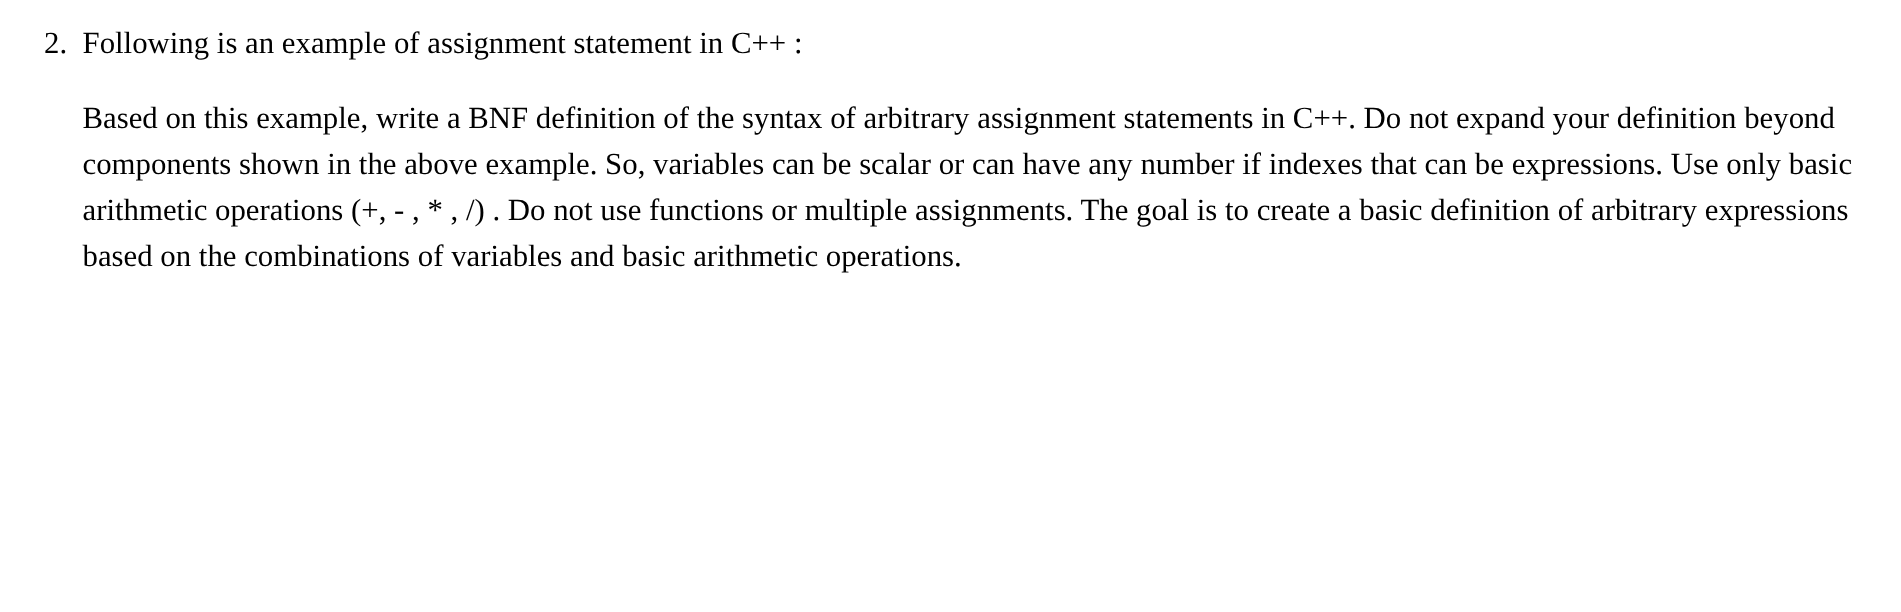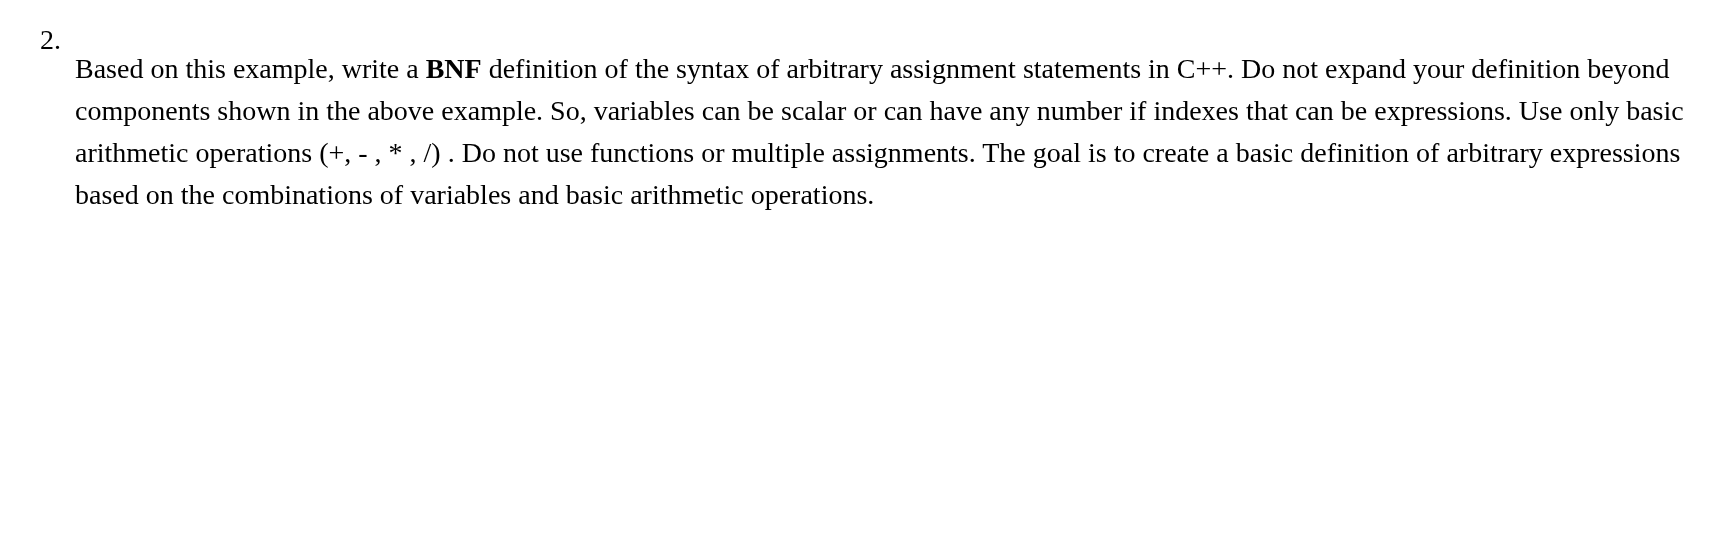--- a/index.html
+++ b/index.html
@@ -35,26 +35,27 @@
       font-size: 27px;
       white-space: pre;
       margin: 28px 0 28px 24px;
       letter-spacing: 0.5px;
     }
     .description {
       margin-top: 28px;
       line-height: 1.5;
     }
     .bold {
-      font-weight: bold;
+      font-weight: normal;
     }
   </style>
 </head>
 <body>
 
 <div class="question-container">
   <div class="question-number">2.</div>
   <div class="question-content">
+    <div class="intro-text">Following is an example of assignment statement in C++ :</div>
     <div class="description">
       <span>Based on this example, write a </span><span class="bold">BNF</span><span> definition of the syntax of arbitrary assignment statements in C++. Do not expand your definition beyond components shown in the above example. So, variables can be scalar or can have any number if indexes that can be expressions. Use only basic arithmetic operations (+, - , * , /) . Do not use functions or multiple assignments. The goal is to create a basic definition of arbitrary expressions based on the combinations of variables and basic arithmetic operations.</span>
     </div>
   </div>
 </div>
 
 </body></html>

